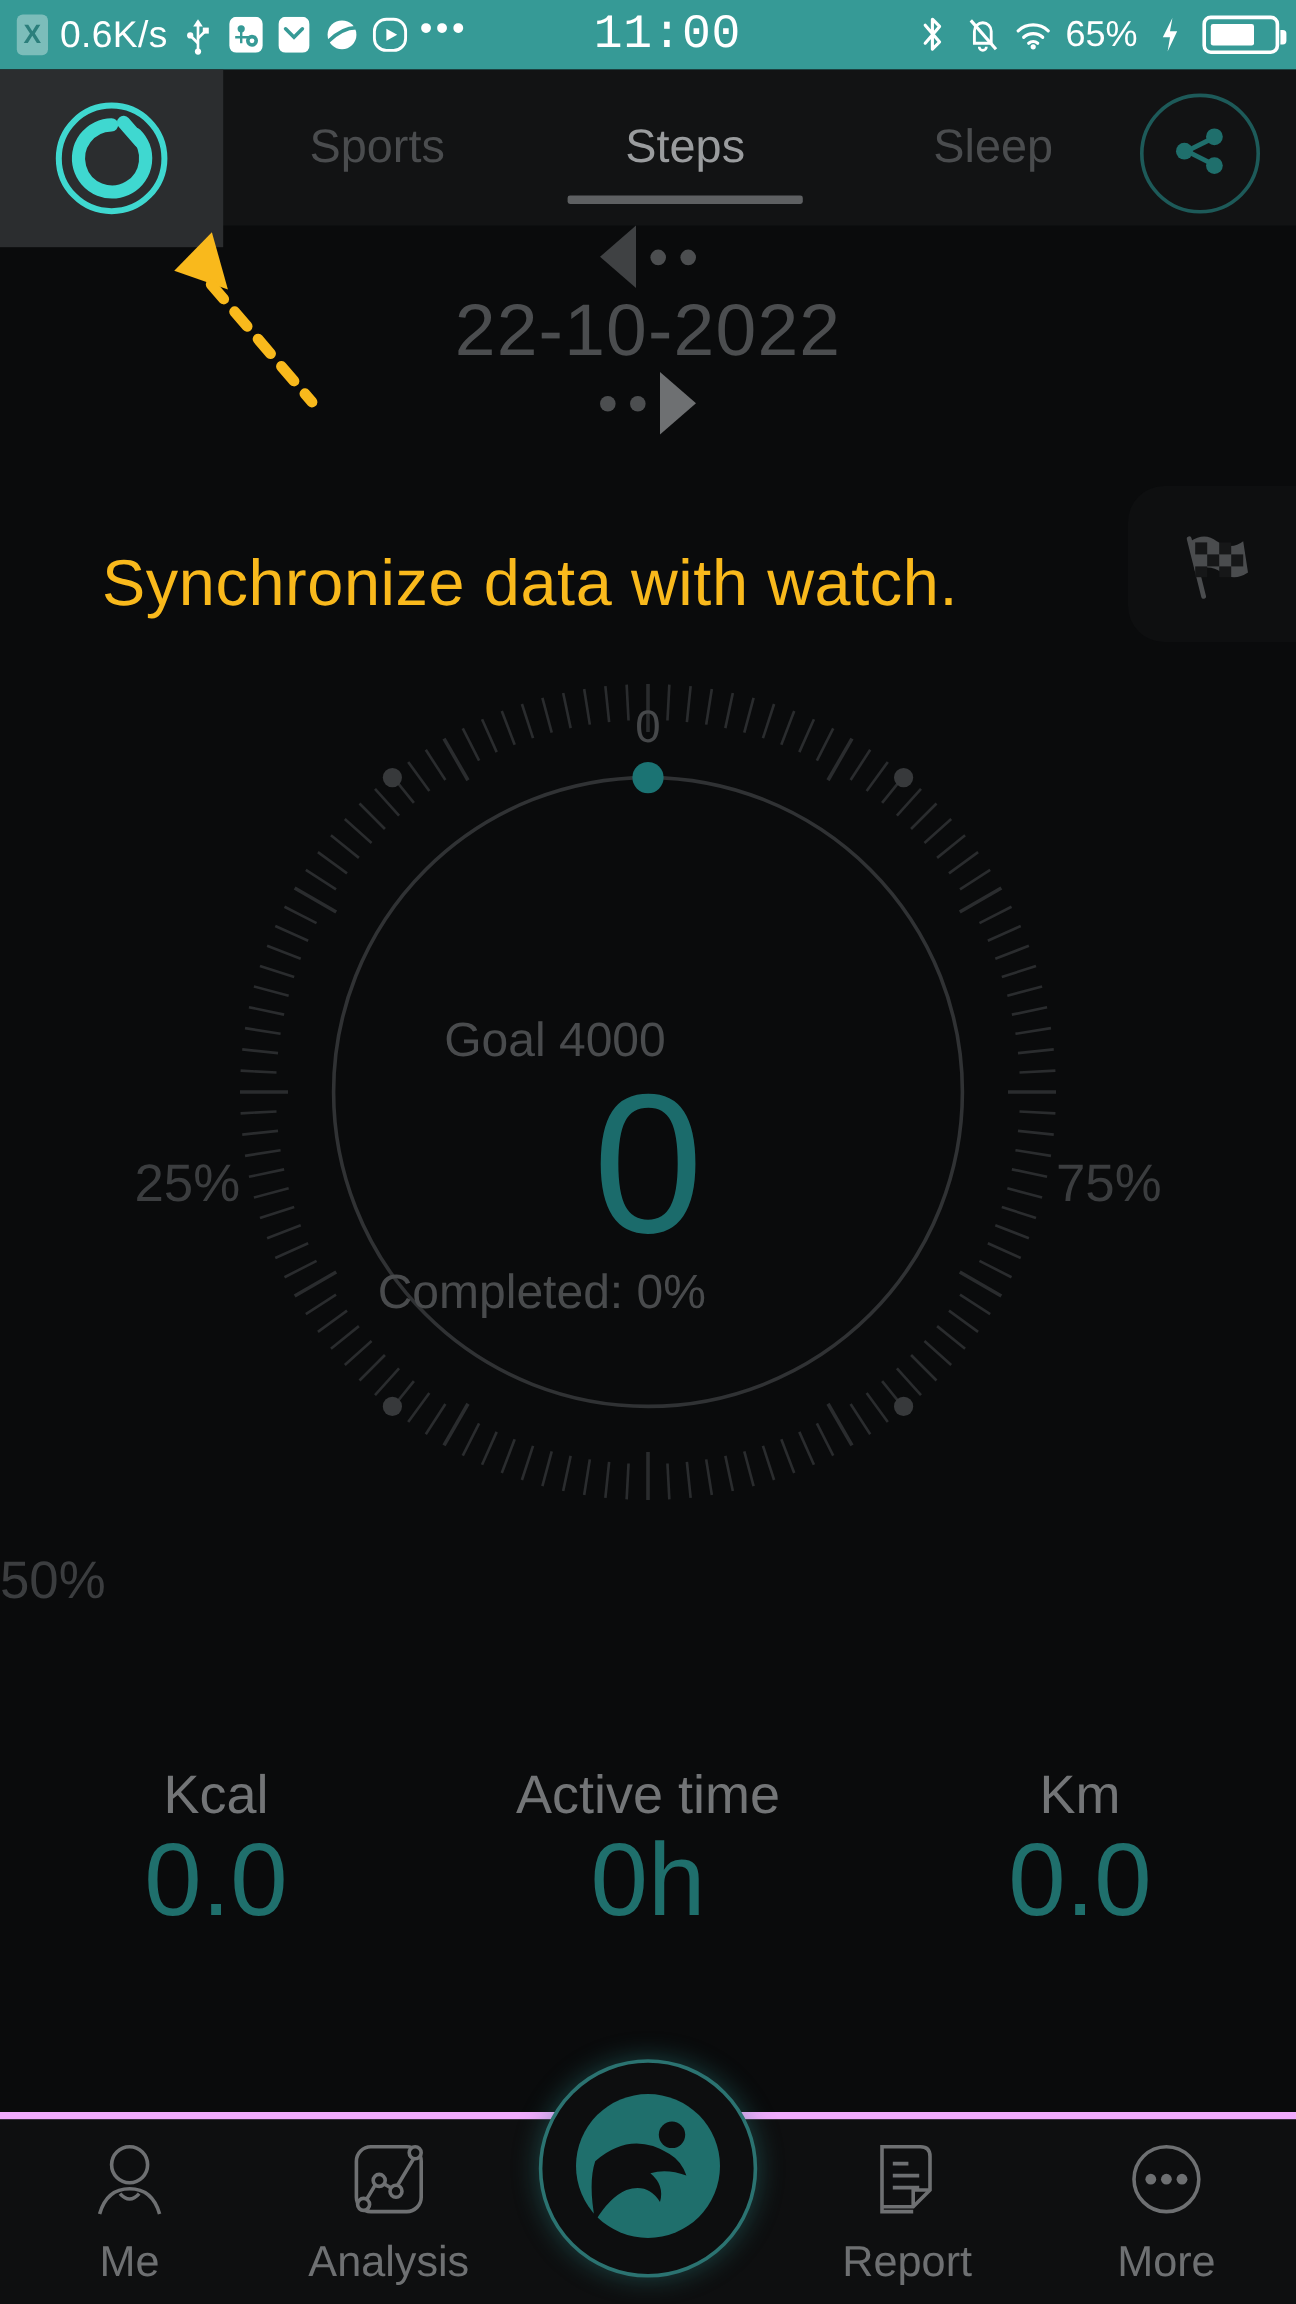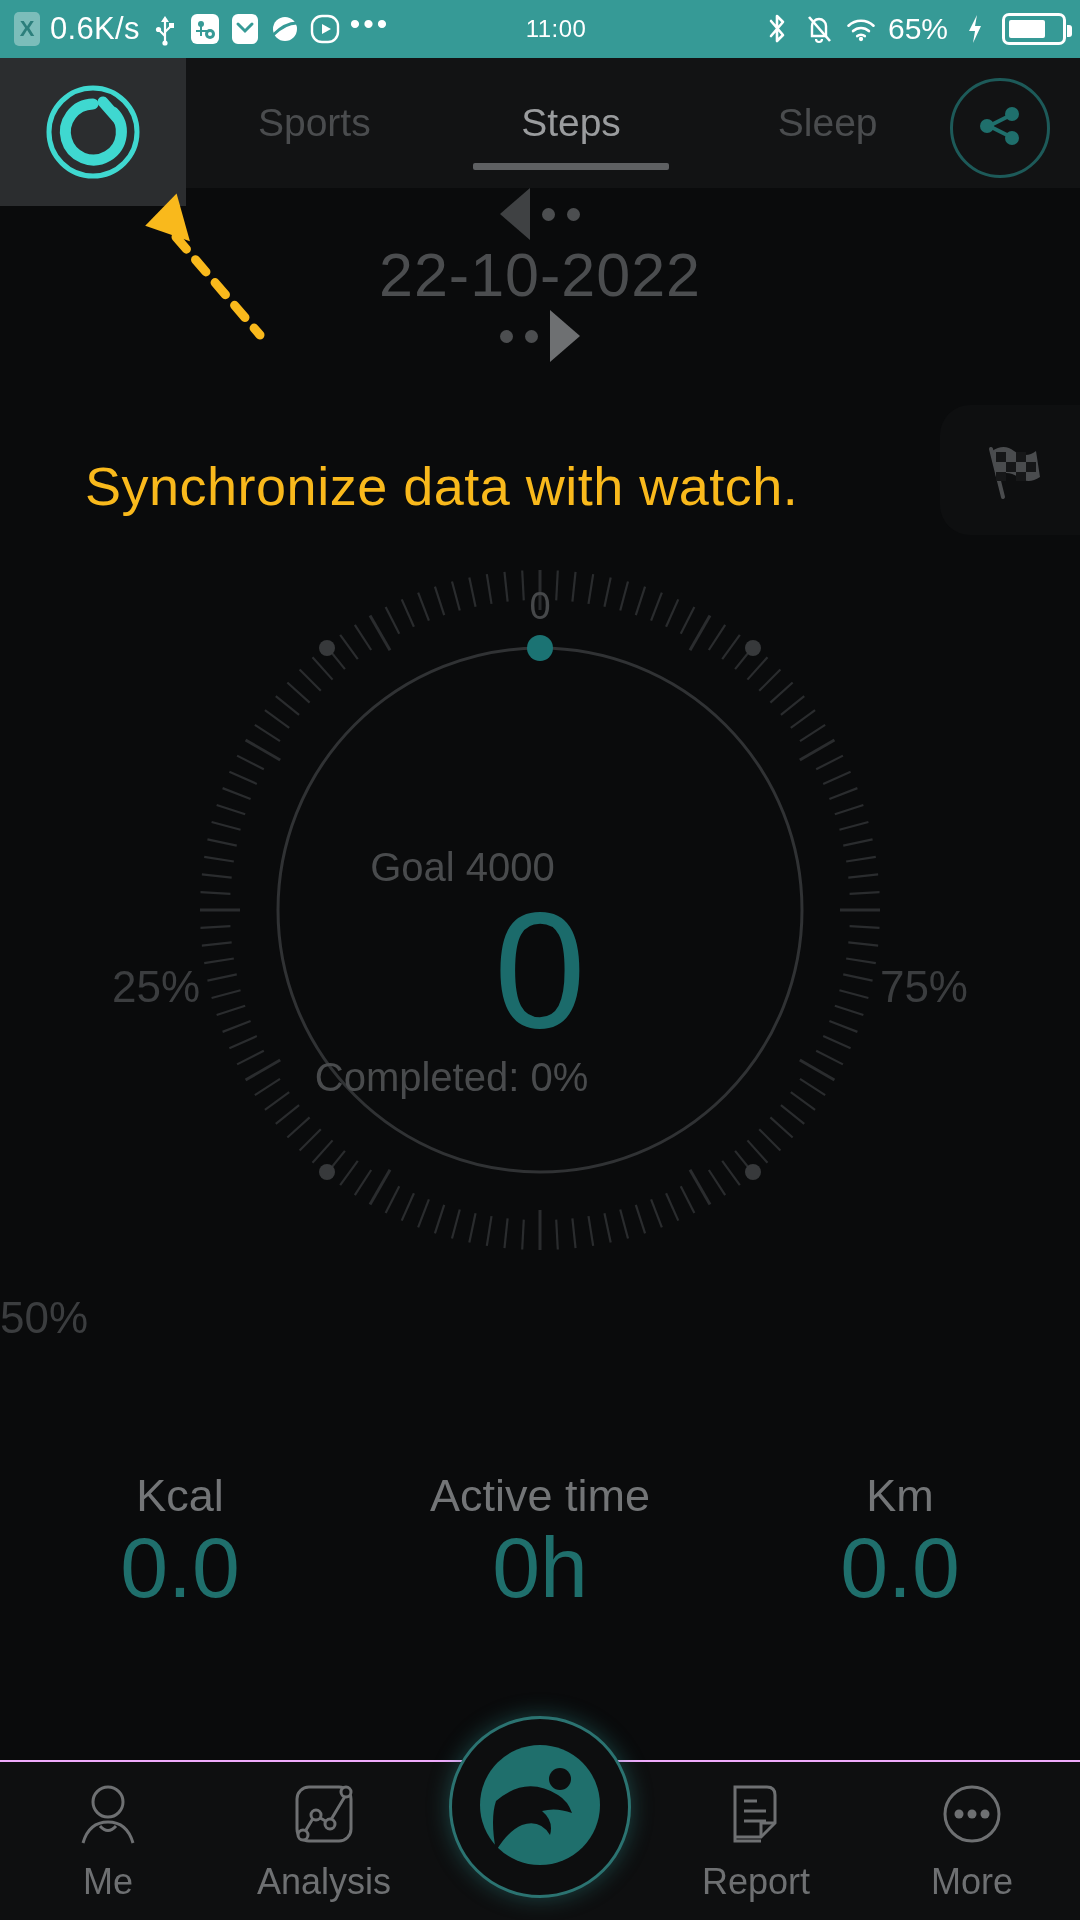--- a/index.html
+++ b/index.html
@@ -14,21 +14,21 @@
   
   .statusbar{
     position:absolute; top:0; left:0; width:1080px; height:58px;
     background:#369a96; display:flex; align-items:center;
     padding:0 14px; color:#ffffff;
   }
   .sb-left{ display:flex; align-items:center; gap:10px; flex:0 0 auto; }
   .sb-mid{ flex:1 1 auto; display:flex; justify-content:center; }
   .sb-right{ display:flex; align-items:center; gap:12px; flex:0 0 auto; }
   .sb-text{ font-size:31px; letter-spacing:.3px; font-weight:400; }
-  .sb-time{ font-size:24px; font-weight:500; letter-spacing:.5px; margin-left:-40px;}
+  .sb-time{ font-size:40px; font-weight:500; letter-spacing:.5px; margin-left:-40px;font-family:Liberation Mono, monospace;}
   .sb-x{
     width:26px;height:34px;border-radius:5px;background:rgba(255,255,255,.35);
     display:flex;align-items:center;justify-content:center;font-size:22px;color:#2c7f7c;font-weight:700;
   }
   .sb-ico{ width:30px; height:34px; display:flex; align-items:center; justify-content:center; }
   .sb-ico svg{ display:block; }
   .sb-dots{ font-size:30px; letter-spacing:3px; line-height:.5; padding-bottom:12px;}
   .batt-pct{ font-size:30px; }
   .batt{
     width:64px;height:32px;border:3px solid #fff;border-radius:7px;position:relative;display:flex;align-items:center;
@@ -117,21 +117,21 @@
     position:absolute; left:0; top:1470px; width:1080px; height:180px;
     display:flex; align-items:flex-start;
   }
   .stat{ flex:1 1 0; text-align:center; }
   .stat-label{ font-size:45px; color:#737577; }
   .stat-value{ font-size:86px; color:#1f6f6c; margin-top:2px; line-height:1; }
 
   
   .botnav{
     position:absolute; left:0; bottom:0; width:1080px; height:160px;
-    background:#0e0f10; border-top:2px solid #f0abfc; display:flex;
+    background:#0e0f10; border-top:6px solid #f0abfc; display:flex;
   }
   .navitem{ flex:1 1 0; display:flex; flex-direction:column; align-items:center; justify-content:center; gap:8px; }
   .navitem.center{ visibility:hidden; }
   .nav-label{ font-size:36px; color:#6e7072; }
   .center-btn{
     position:absolute; left:50%; transform:translateX(-50%); bottom:22px;
     width:182px; height:182px; border-radius:50%;
     background:#0d0e0f; border:3px solid #2b7371;
     display:flex; align-items:center; justify-content:center;
     box-shadow:0 0 22px rgba(45,135,132,.45);

